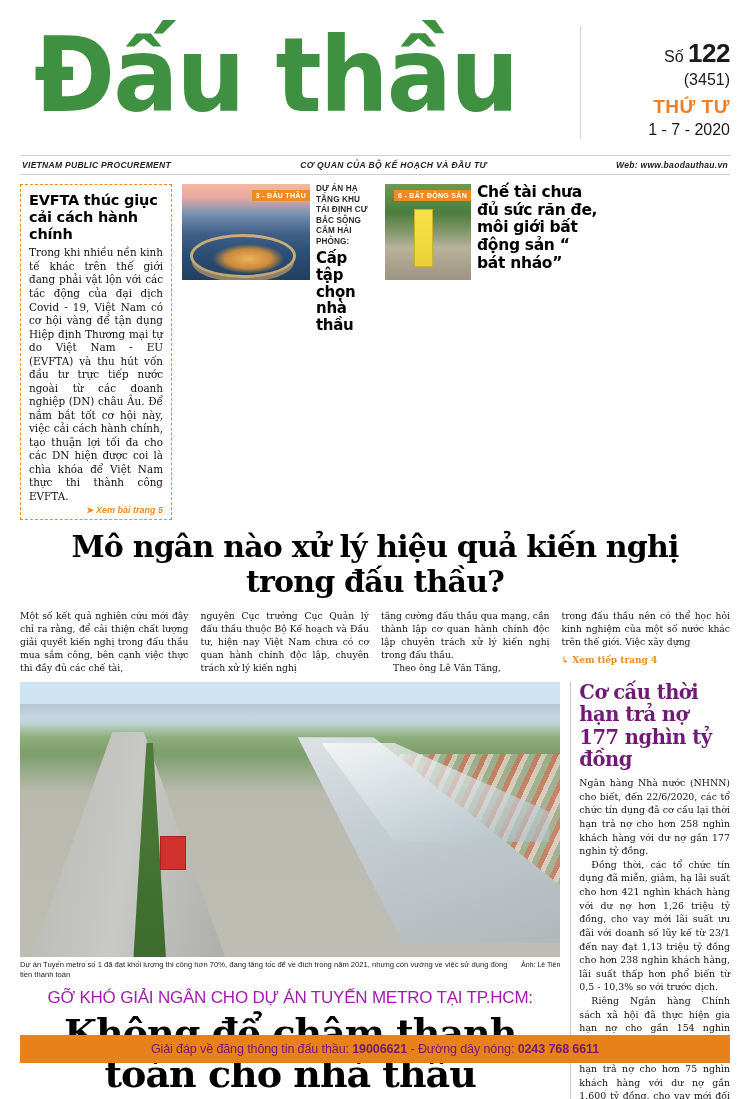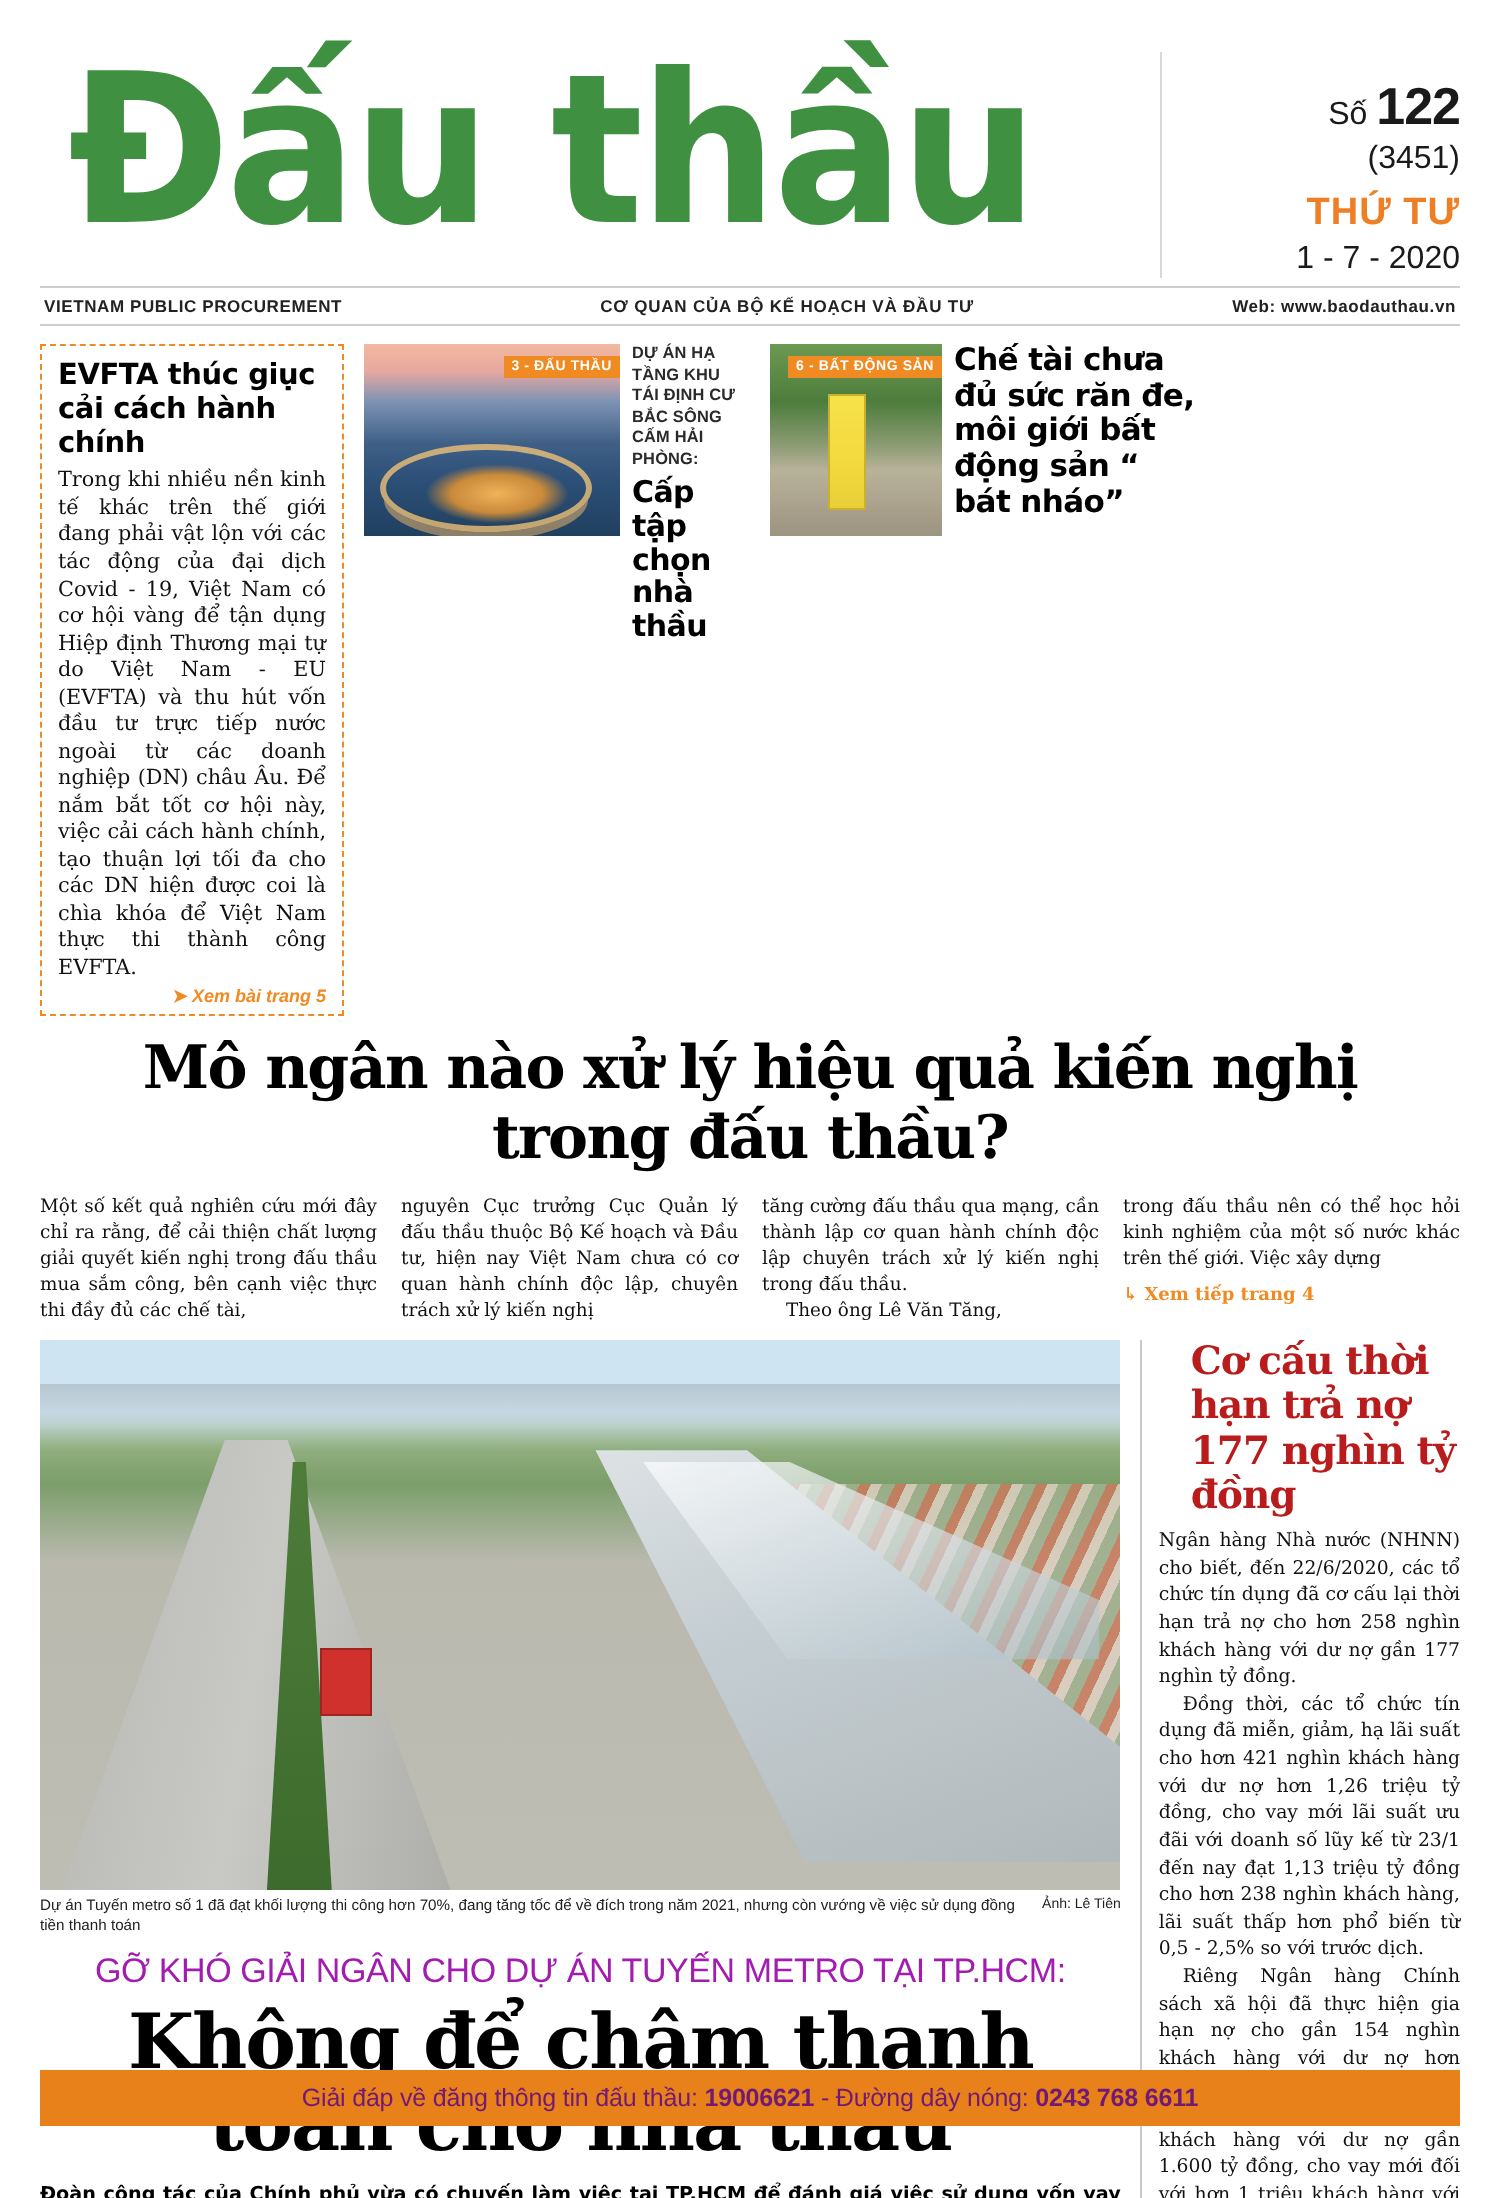--- a/index.html
+++ b/index.html
@@ -30,22 +30,22 @@
   }
   .issue-line1 { font-size: 16px; color: #1a1a1a; white-space: nowrap; }
   .issue-line1 b { font-size: 26px; font-weight: 700; letter-spacing: -0.5px; }
   .issue-code { font-size: 16px; color: #1a1a1a; margin-top: 2px; }
   .issue-day { font-size: 19px; font-weight: 700; color: #ee7f24; margin-top: 7px; letter-spacing: 0.5px;}
   .issue-date { font-size: 16px; color: #1a1a1a; margin-top: 3px; }
 
   .subbar {
     display: flex; align-items: flex-start; justify-content: space-between;
     border-top: 1px solid #cfcfcf; border-bottom: 1px solid #cfcfcf;
-    margin-top: 4px; padding: 4px 2px; font-size: 8.5px; font-weight: 700;
-    color: #222; letter-spacing: 0.3px;
+    margin-top: 16px; padding: 4px 2px; font-size: 8.5px; font-weight: 700;
+    color: #222; letter-spacing: 0.3px; font-style: italic;
   }
   .subbar .mid { letter-spacing: 0.4px; }
   .subbar .right { font-weight: 700; }
 
   
   .topstrip { display: flex; gap: 10px; margin-top: 9px; }
 
   .box-evfta {
     width: 152px; border: 1px dashed #ef8b22; padding: 7px 8px 4px 8px;
   }
@@ -193,23 +193,22 @@
   }
   .deck {
     font-family: "DejaVu Sans", sans-serif;
     font-size: 9.6px; font-weight: 700; line-height: 1.38;
     text-align: justify; margin-top: 8px; color: #000;
   }
 
   
   .rc-title {
     font-family: "DejaVu Serif", serif;
-    font-size: 19.5px; font-weight: 700; line-height: 1.14; color: #b91c1c;
+    font-size: 19.5px; font-weight: 700; line-height: 1.14; color: #701a75;
     letter-spacing: -0.5px;
-    margin-left: 16px;
   }
   .rc-body {
     font-family: "DejaVu Serif", serif;
     font-size: 9.4px; line-height: 1.45; text-align: justify; color: #111;
     margin-top: 5px;
   }
   .rc-body p + p { text-indent: 12px; margin-top: 0; }
 
   
   .footer {
@@ -320,21 +319,21 @@
       </div>
       <div class="kicker-line">GỠ KHÓ GIẢI NGÂN CHO DỰ ÁN TUYẾN METRO TẠI TP.HCM:</div>
       <div class="main-title">Không để chậm thanh toán cho nhà thầu</div>
       <div class="deck">Đoàn công tác của Chính phủ vừa có chuyến làm việc tại TP.HCM để đánh giá việc sử dụng vốn vay ODA các dự án tại Thành phố. Vấn đề liên quan đến Dự án Tuyến metro số 1, đặc biệt là thanh toán bằng đồng tiền nào để đẩy nhanh tiến độ của Dự án nhưng vẫn đảm bảo hiệu quả được đặc biệt quan tâm. Trong đó, Bộ Kế hoạch và Đầu tư (KH&amp;ĐT) đang tích cực phối hợp cùng các bên, hỗ trợ thúc đẩy giải ngân, không để chậm thanh toán cho nhà thầu.</div>
     </div>
 
     <div class="mid-right">
       <div class="rc-title">Cơ cấu thời hạn trả nợ 177 nghìn tỷ đồng</div>
       <div class="rc-body">
         <p>Ngân hàng Nhà nước (NHNN) cho biết, đến 22/6/2020, các tổ chức tín dụng đã cơ cấu lại thời hạn trả nợ cho hơn 258 nghìn khách hàng với dư nợ gần 177 nghìn tỷ đồng.</p>
-        <p>Đồng thời, các tổ chức tín dụng đã miễn, giảm, hạ lãi suất cho hơn 421 nghìn khách hàng với dư nợ hơn 1,26 triệu tỷ đồng, cho vay mới lãi suất ưu đãi với doanh số lũy kế từ 23/1 đến nay đạt 1,13 triệu tỷ đồng cho hơn 238 nghìn khách hàng, lãi suất thấp hơn phổ biến từ 0,5 - 2,5% so với trước dịch.</p>
+        <p>Đồng thời, các tổ chức tín dụng đã miễn, giảm, hạ lãi suất cho hơn 421 nghìn khách hàng với dư nợ hơn 1,26 triệu tỷ đồng, cho vay mới lãi suất ưu đãi với doanh số lũy kế từ 23/1 đến nay đạt 1,13 triệu tỷ đồng cho hơn 238 nghìn khách hàng, lãi suất thấp hơn phổ biến từ 0,5 - 10,3% so với trước dịch.</p>
         <p>Riêng Ngân hàng Chính sách xã hội đã thực hiện gia hạn nợ cho gần 154 nghìn khách hàng với dư nợ hơn 3.875 tỷ đồng, điều chỉnh kỳ hạn trả nợ cho hơn 75 nghìn khách hàng với dư nợ gần 1.600 tỷ đồng, cho vay mới đối với hơn 1 triệu khách hàng với dư nợ gần 39 nghìn tỷ đồng.</p>
 
       </div>
 
     </div>
   </div>
 
   <div class="footer">
     <span>Giải đáp về đăng thông tin đấu thầu:</span>
     <b>19006621</b>

